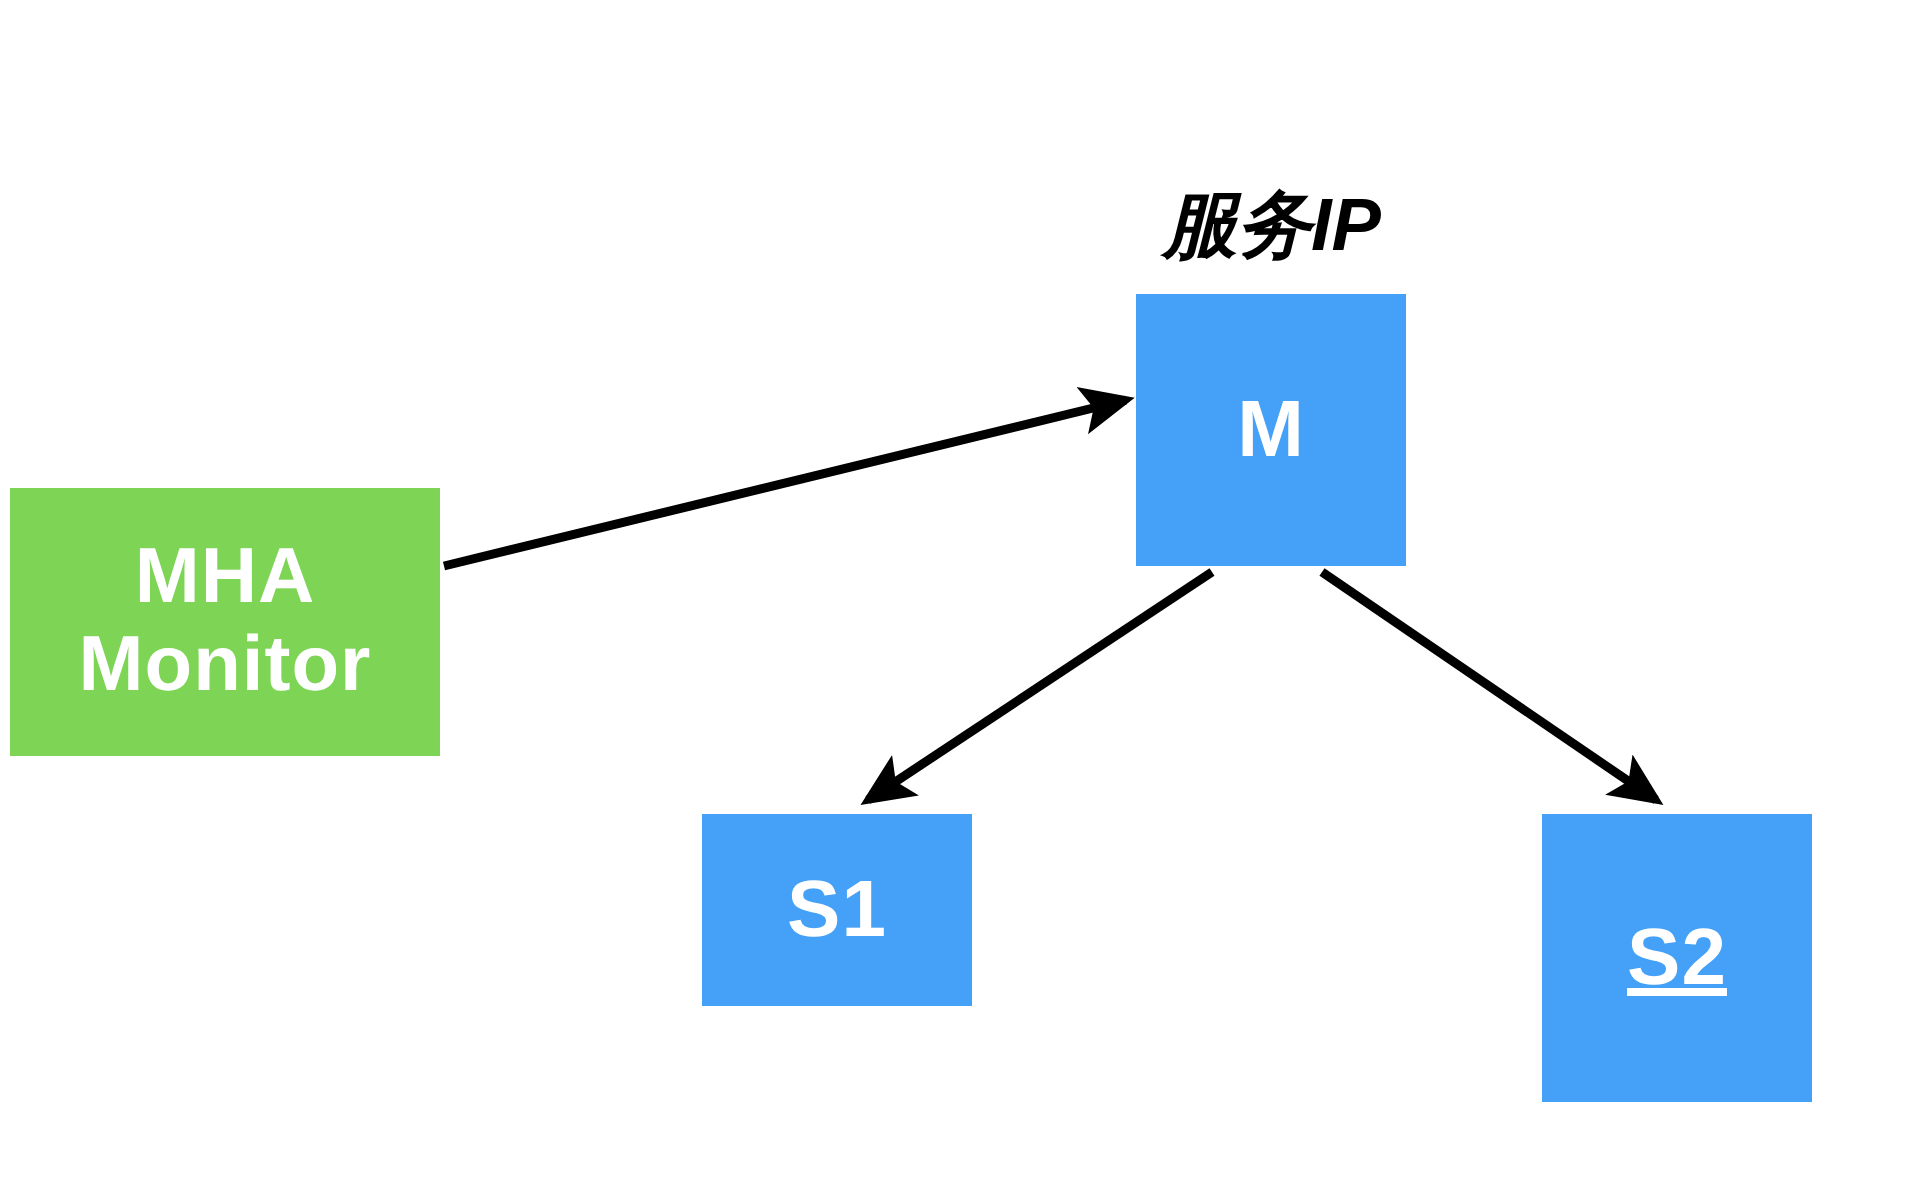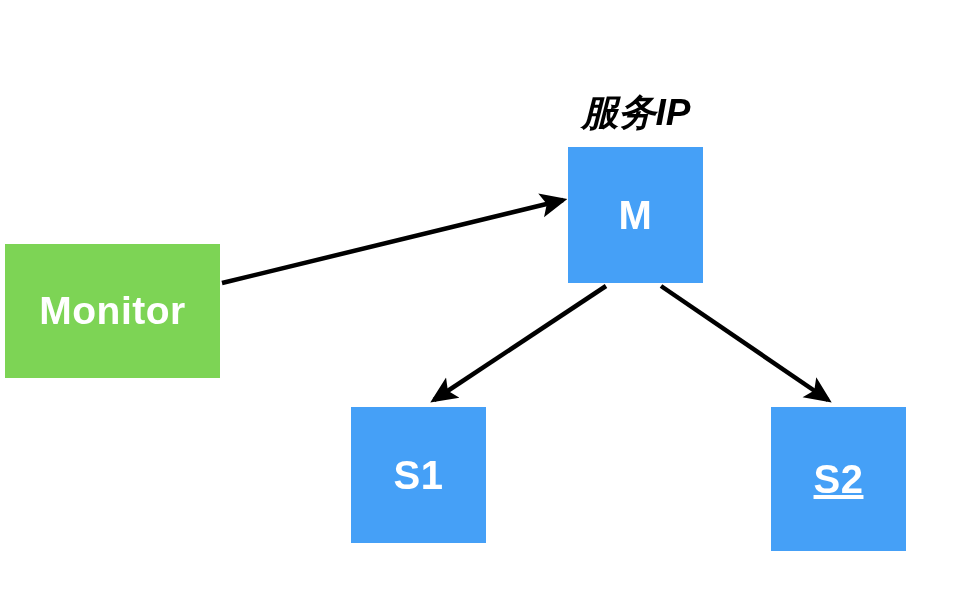--- a/index.html
+++ b/index.html
@@ -58,21 +58,21 @@
     height: 136px;
     background: #45a0f7;
     font-size: 40px;
   }
 
   
   .node-s1 {
     left: 351px;
     top: 407px;
     width: 135px;
-    height: 136px;
+    height: 96px;
     background: #45a0f7;
     font-size: 40px;
   }
 
   
   .node-s2 {
     left: 771px;
     top: 407px;
     width: 135px;
     height: 144px;
@@ -128,20 +128,21 @@
 
     <line x1="606" y1="286" x2="434" y2="400" stroke="#000000" stroke-width="4.5" marker-end="url(#arrowhead)"></line>
 
     <line x1="661" y1="286" x2="828" y2="400" stroke="#000000" stroke-width="4.5" marker-end="url(#arrowhead)"></line>
   </svg>
 
   <div class="caption-service-ip">服务IP</div>
 
   <div class="node node-mha">
     <div>
+      <div>MHA</div>
       <div>Monitor</div>
     </div>
   </div>
 
   <div class="node node-m">
     <span>M</span>
   </div>
 
   <div class="node node-s1">
     <span>S1</span>

